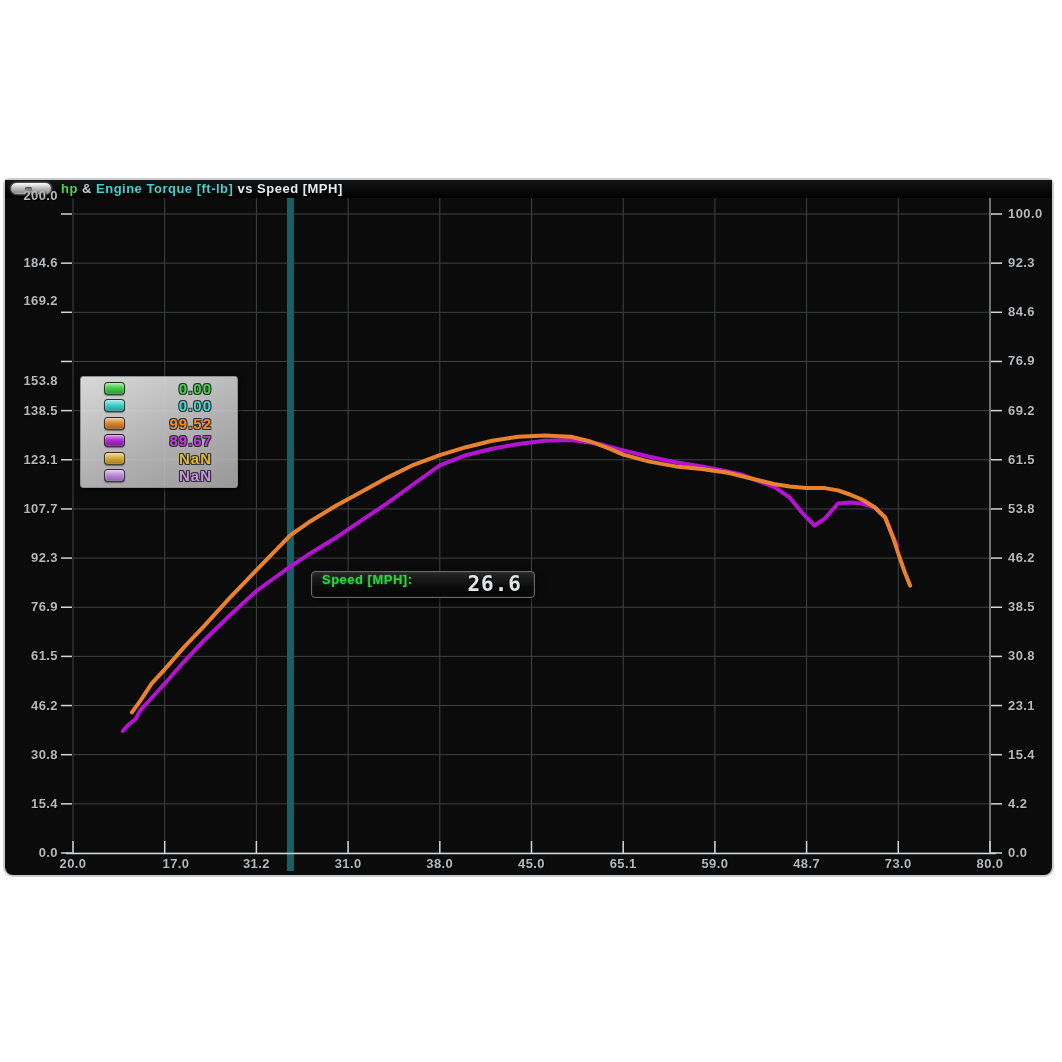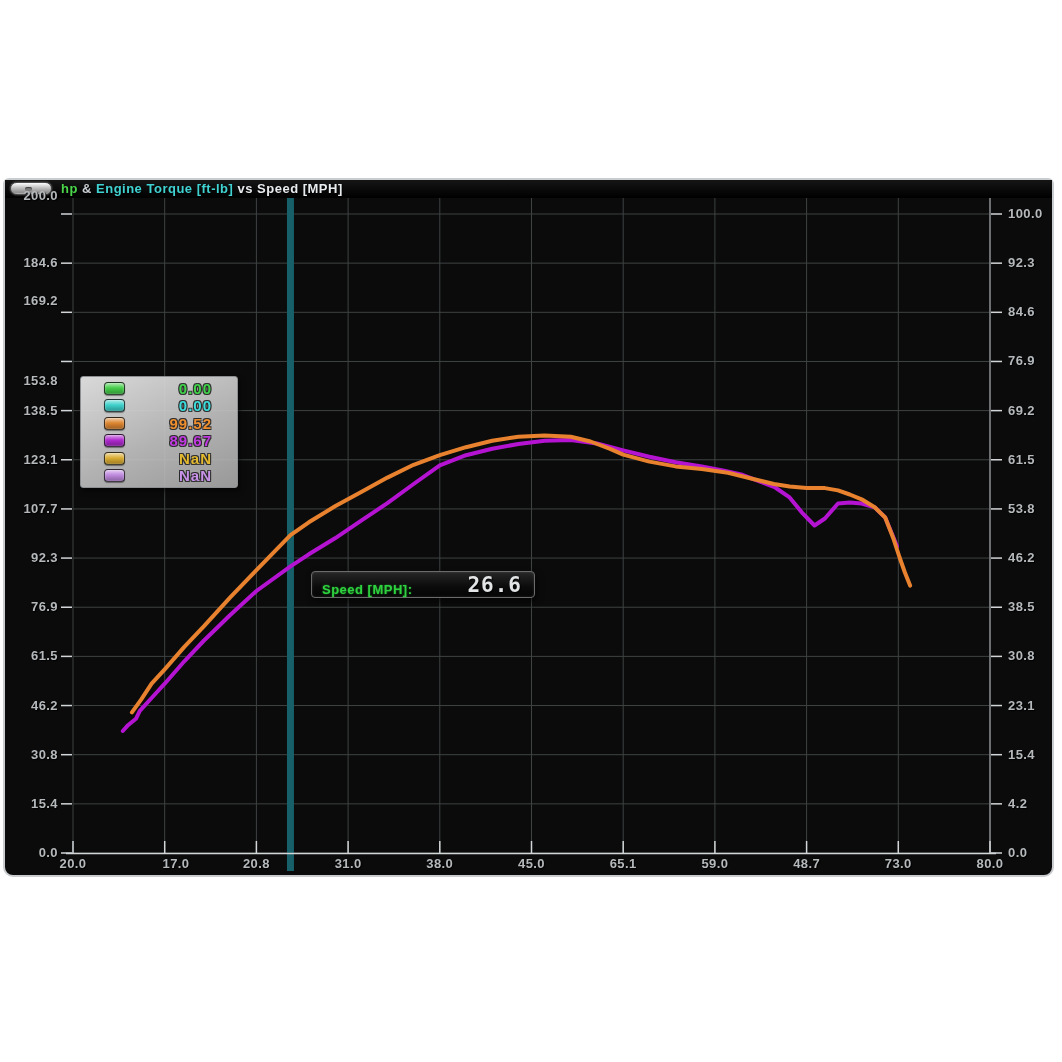--- a/index.html
+++ b/index.html
@@ -69,21 +69,21 @@
     font-size:15px; font-weight:bold; letter-spacing:1px;
     text-shadow:-1px -1px 0 rgba(40,40,40,.9), 1px -1px 0 rgba(40,40,40,.9),
                 -1px 1px 0 rgba(40,40,40,.9), 1px 1px 0 rgba(40,40,40,.9);
   }
 
   .readout {
     position:absolute; left:306px; top:391px; width:224px; height:27px; z-index:5;
     background:linear-gradient(#262626,#0b0b0b 60%,#050505);
     border:1px solid #6b6b6b; border-radius:4px;
     box-shadow:2px 3px 6px rgba(0,0,0,.65), inset 0 0 3px rgba(255,255,255,.12);
-    display:flex; align-items:flex-end;
+    display:flex; align-items:flex-start;
   }
   .readout-label {
     padding-left:10px; font-size:13px; font-weight:bold; letter-spacing:.5px;
     color:#2ed23e; text-shadow:0 0 2px rgba(46,210,62,.6);
   }
   .readout-value {
     margin-left:auto; padding-right:12px;
     font-family:"DejaVu Sans Mono", monospace;
     font-size:21px; font-weight:bold; letter-spacing:1px;
     color:#e3e5e6; text-shadow:1px 1px 1px #000;
@@ -240,21 +240,21 @@
       <div class="axis-label right" style="left: 1008px; width: 52px; top: 500.923px;">53.8</div>
       <div class="axis-label right" style="left: 1008px; width: 52px; top: 550.077px;">46.2</div>
       <div class="axis-label right" style="left: 1008px; width: 52px; top: 599.231px;">38.5</div>
       <div class="axis-label right" style="left: 1008px; width: 52px; top: 648.385px;">30.8</div>
       <div class="axis-label right" style="left: 1008px; width: 52px; top: 697.538px;">23.1</div>
       <div class="axis-label right" style="left: 1008px; width: 52px; top: 746.692px;">15.4</div>
       <div class="axis-label right" style="left: 1008px; width: 52px; top: 795.846px;">4.2</div>
       <div class="axis-label right" style="left: 1008px; width: 52px; top: 845px;">0.0</div>
       <div class="axis-label xlab" style="left: 46px; width: 54px; top: 856px;">20.0</div>
       <div class="axis-label xlab" style="left: 149px; width: 54px; top: 856px;">17.0</div>
-      <div class="axis-label xlab" style="left: 229.4px; width: 54px; top: 856px;">20.8</div>
+      <div class="axis-label xlab" style="left: 229.4px; width: 54px; top: 856px;">31.2</div>
       <div class="axis-label xlab" style="left: 321.1px; width: 54px; top: 856px;">31.0</div>
       <div class="axis-label xlab" style="left: 412.8px; width: 54px; top: 856px;">38.0</div>
       <div class="axis-label xlab" style="left: 504.5px; width: 54px; top: 856px;">45.0</div>
       <div class="axis-label xlab" style="left: 596.2px; width: 54px; top: 856px;">65.1</div>
       <div class="axis-label xlab" style="left: 687.9px; width: 54px; top: 856px;">59.0</div>
       <div class="axis-label xlab" style="left: 779.6px; width: 54px; top: 856px;">48.7</div>
       <div class="axis-label xlab" style="left: 871.3px; width: 54px; top: 856px;">73.0</div>
       <div class="axis-label xlab" style="left: 963px; width: 54px; top: 856px;">80.0</div>
     </div>
 </div>

